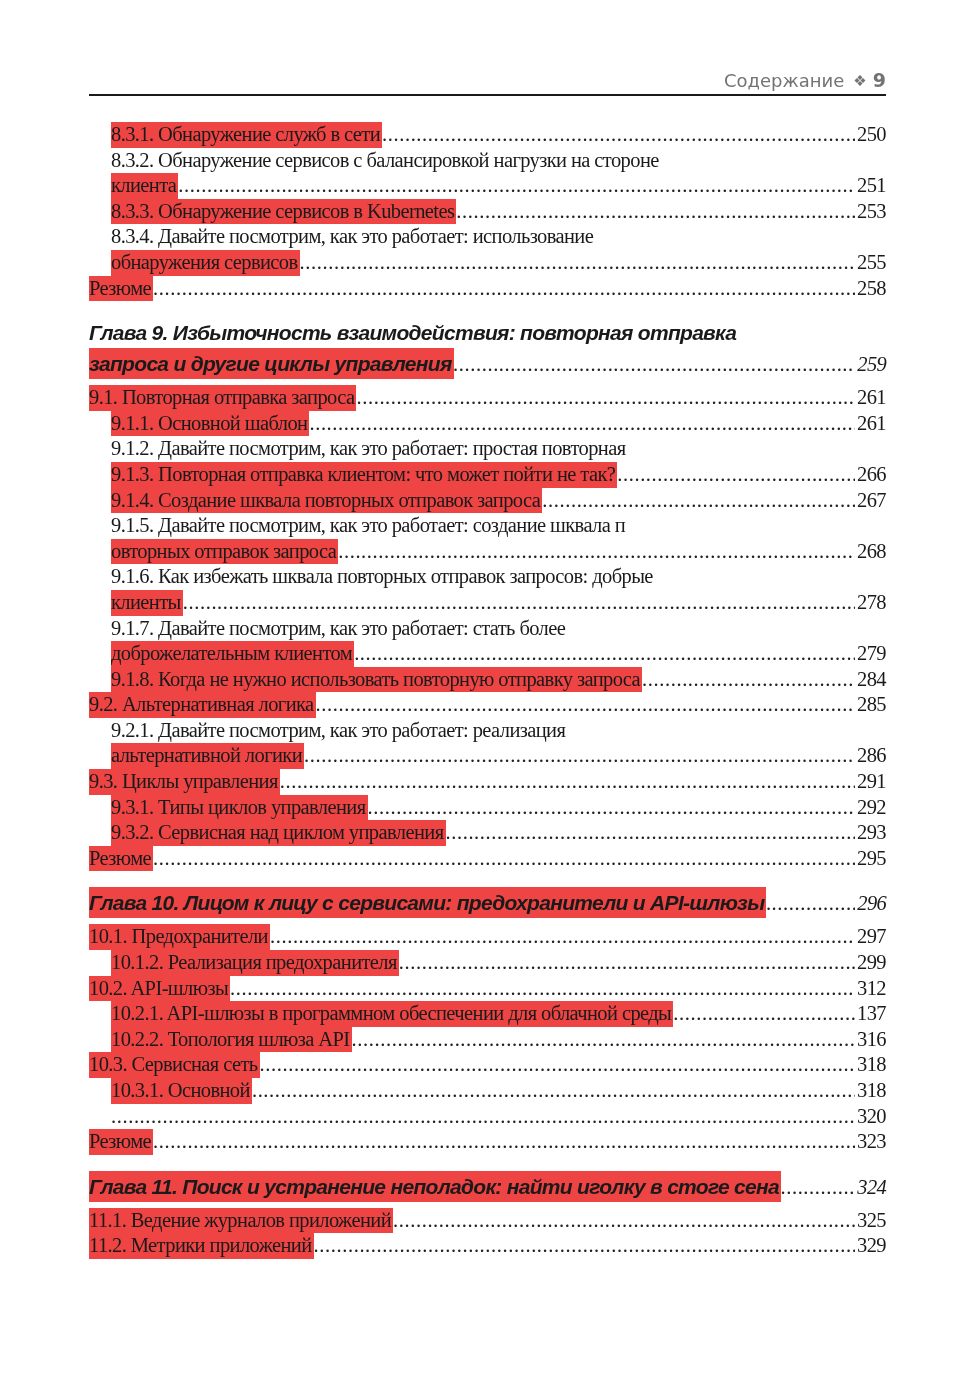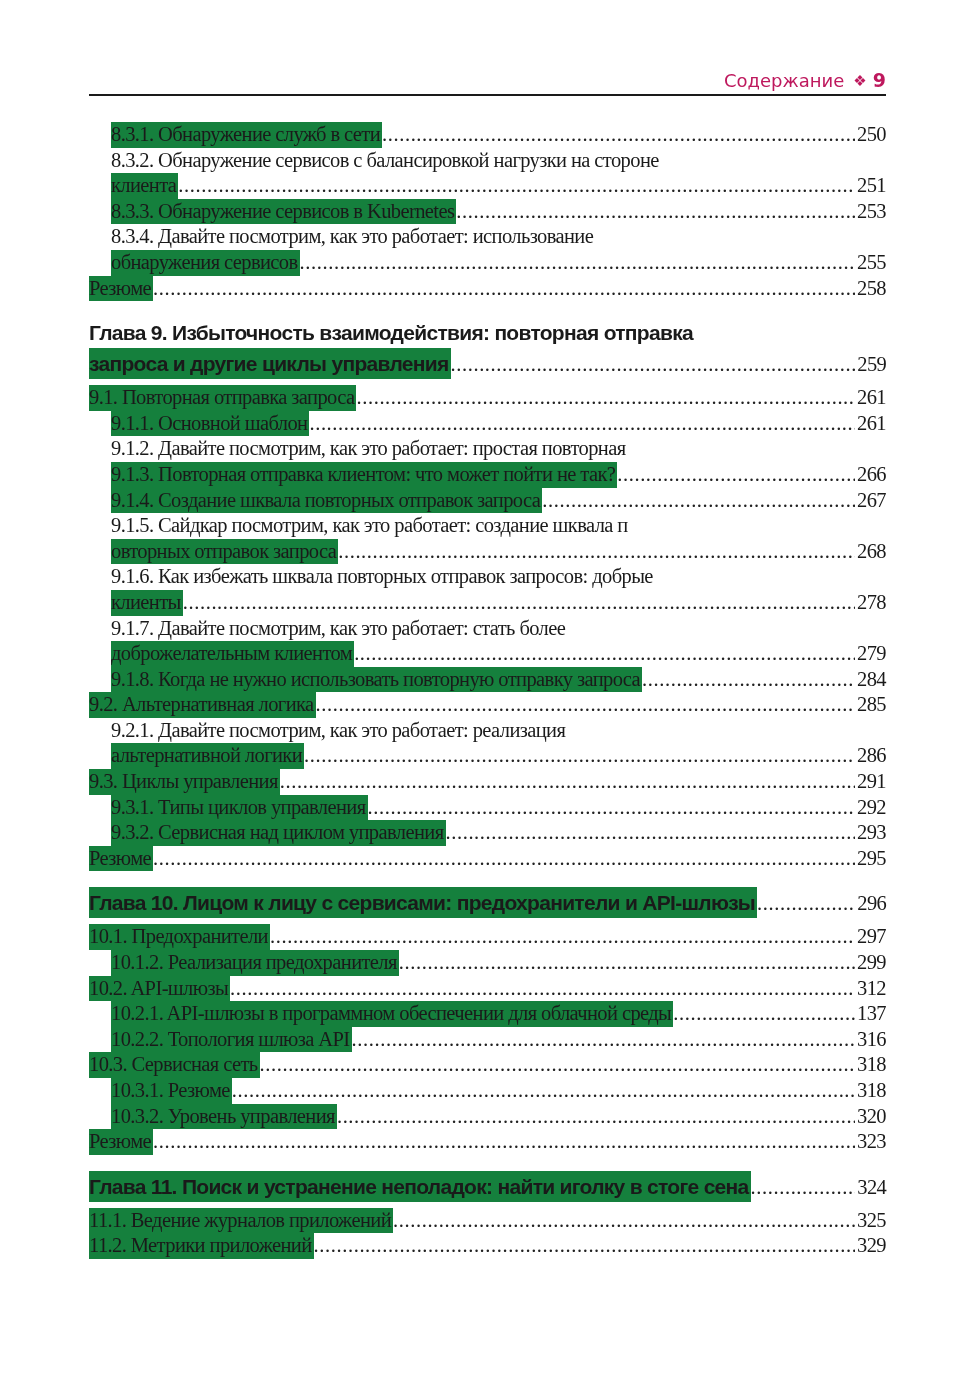--- a/index.html
+++ b/index.html
@@ -1,29 +1,29 @@
 <!DOCTYPE html>
 <html><head>
 <meta charset="utf-8">
 <style>
   html, body { margin:0; padding:0; background:#ffffff; }
   body { width:974px; height:1388px; position:relative; overflow:hidden; color:#1a1a1a; }
   .header { position:absolute; left:89px; top:66px; width:797px; height:28px; border-bottom:2px solid #1a1a1a; }
-  .header-inner { position:absolute; right:0; top:3px; font-family:"DejaVu Sans", sans-serif; font-size:18px; color:#be185d; white-space:nowrap; }
+  .header-inner { position:absolute; right:0; top:3px; font-family:"DejaVu Sans", sans-serif; font-size:18px; color:#737373; white-space:nowrap; }
   .header-inner .sep { font-size:15px; margin:0 6px 0 9px; position:relative; top:-1px; }
   .header-inner .pg { font-weight:bold; font-size:19px; }
   .toc { position:absolute; left:89px; top:122px; width:797px; font-family:"Liberation Serif", serif; font-size:20.5px; letter-spacing:-0.6px; }
   .row { position:relative; height:25.6px; line-height:25.6px; white-space:nowrap; }
   .row.l2 { padding-left:22px; }
   .entry { display:flex; align-items:baseline; }
-  .entry .t { flex:0 0 auto; background:#15803d; padding-right:2px; }
+  .entry .t { flex:0 0 auto; background:#ef4444; padding-right:2px; }
   .entry .dots { flex:1 1 auto; overflow:hidden; height:25.6px; }
   .entry .dots::before { content:"................................................................................................................................................................................................................................................................................................"; letter-spacing:0.6px; color:#222; }
   .entry .p { flex:0 0 auto; padding-left:2px; }
-  .chapter { font-family:"Liberation Sans", sans-serif; font-weight:bold; font-size:21px; letter-spacing:-0.7px; height:31px; line-height:31px; }
+  .chapter { font-family:"Liberation Sans", sans-serif; font-weight:bold; font-size:21px; letter-spacing:-0.7px; height:31px; line-height:31px;font-style:italic; }
   .chapter .dots { height:31px; }
   .chapter .dots::before { font-weight:normal; font-family:"Liberation Serif", serif; font-size:20.5px; }
   .chapter .p { font-family:"Liberation Serif", serif; font-weight:normal; font-size:20.5px; }
   .gap { height:16px; }
   .gap-s { height:6px; }
 </style>
 </head>
 <body>
 
 <div class="header">
@@ -109,21 +109,21 @@
         </div>
       </div>
       <div>
         <div class="row entry l2">
           <span class="t">9.1.4. Создание шквала повторных отправок запроса</span>
           <span class="dots"></span>
           <span class="p">267</span>
         </div>
       </div>
       <div>
-        <div class="row l2"><span class="t">9.1.5. Сайдкар посмотрим, как это работает: создание шквала п</span></div>
+        <div class="row l2"><span class="t">9.1.5. Давайте посмотрим, как это работает: создание шквала п</span></div>
         <div class="row entry l2">
           <span class="t">овторных отправок запроса</span>
           <span class="dots"></span>
           <span class="p">268</span>
         </div>
       </div>
       <div>
         <div class="row l2"><span class="t">9.1.6. Как избежать шквала повторных отправок запросов: добрые</span></div>
         <div class="row entry l2">
           <span class="t">клиенты</span>
@@ -236,28 +236,27 @@
       </div>
       <div>
         <div class="row entry">
           <span class="t">10.3. Сервисная сеть</span>
           <span class="dots"></span>
           <span class="p">318</span>
         </div>
       </div>
       <div>
         <div class="row entry l2">
-          <span class="t">10.3.1. Резюме</span>
+          <span class="t">10.3.1. Основной</span>
           <span class="dots"></span>
           <span class="p">318</span>
         </div>
       </div>
       <div>
         <div class="row entry l2">
-          <span class="t">10.3.2. Уровень управления</span>
           <span class="dots"></span>
           <span class="p">320</span>
         </div>
       </div>
       <div>
         <div class="row entry">
           <span class="t">Резюме</span>
           <span class="dots"></span>
           <span class="p">323</span>
         </div>

